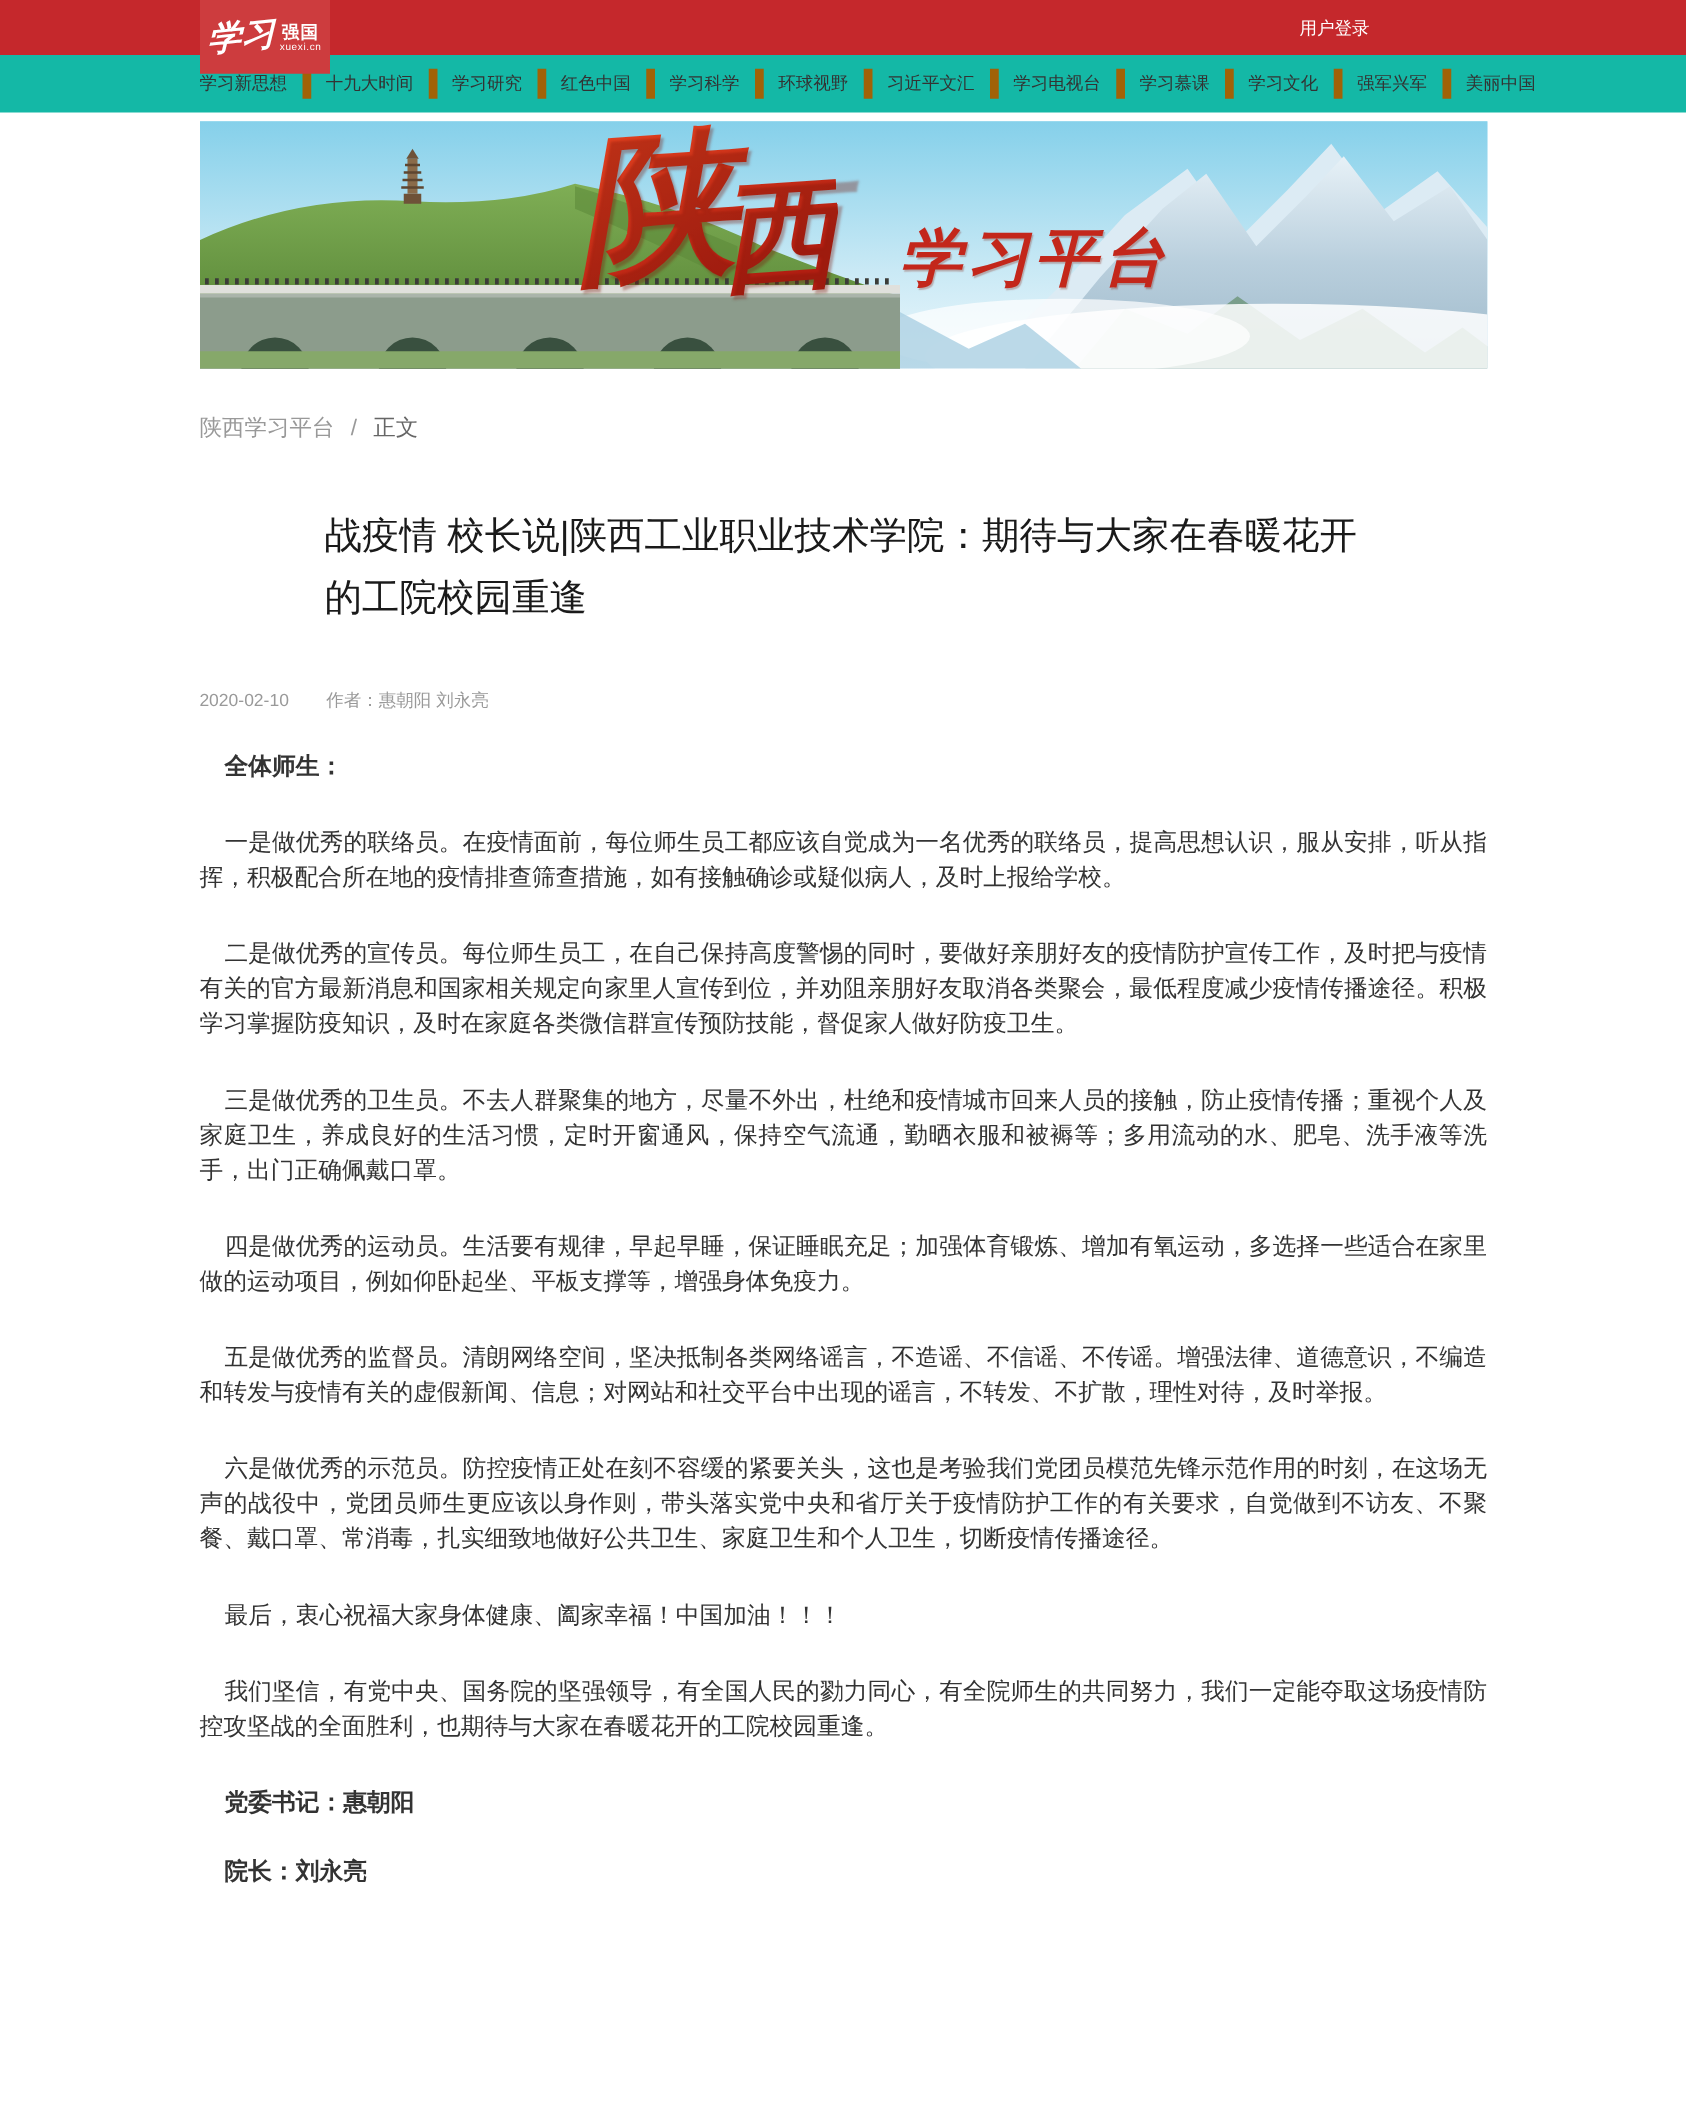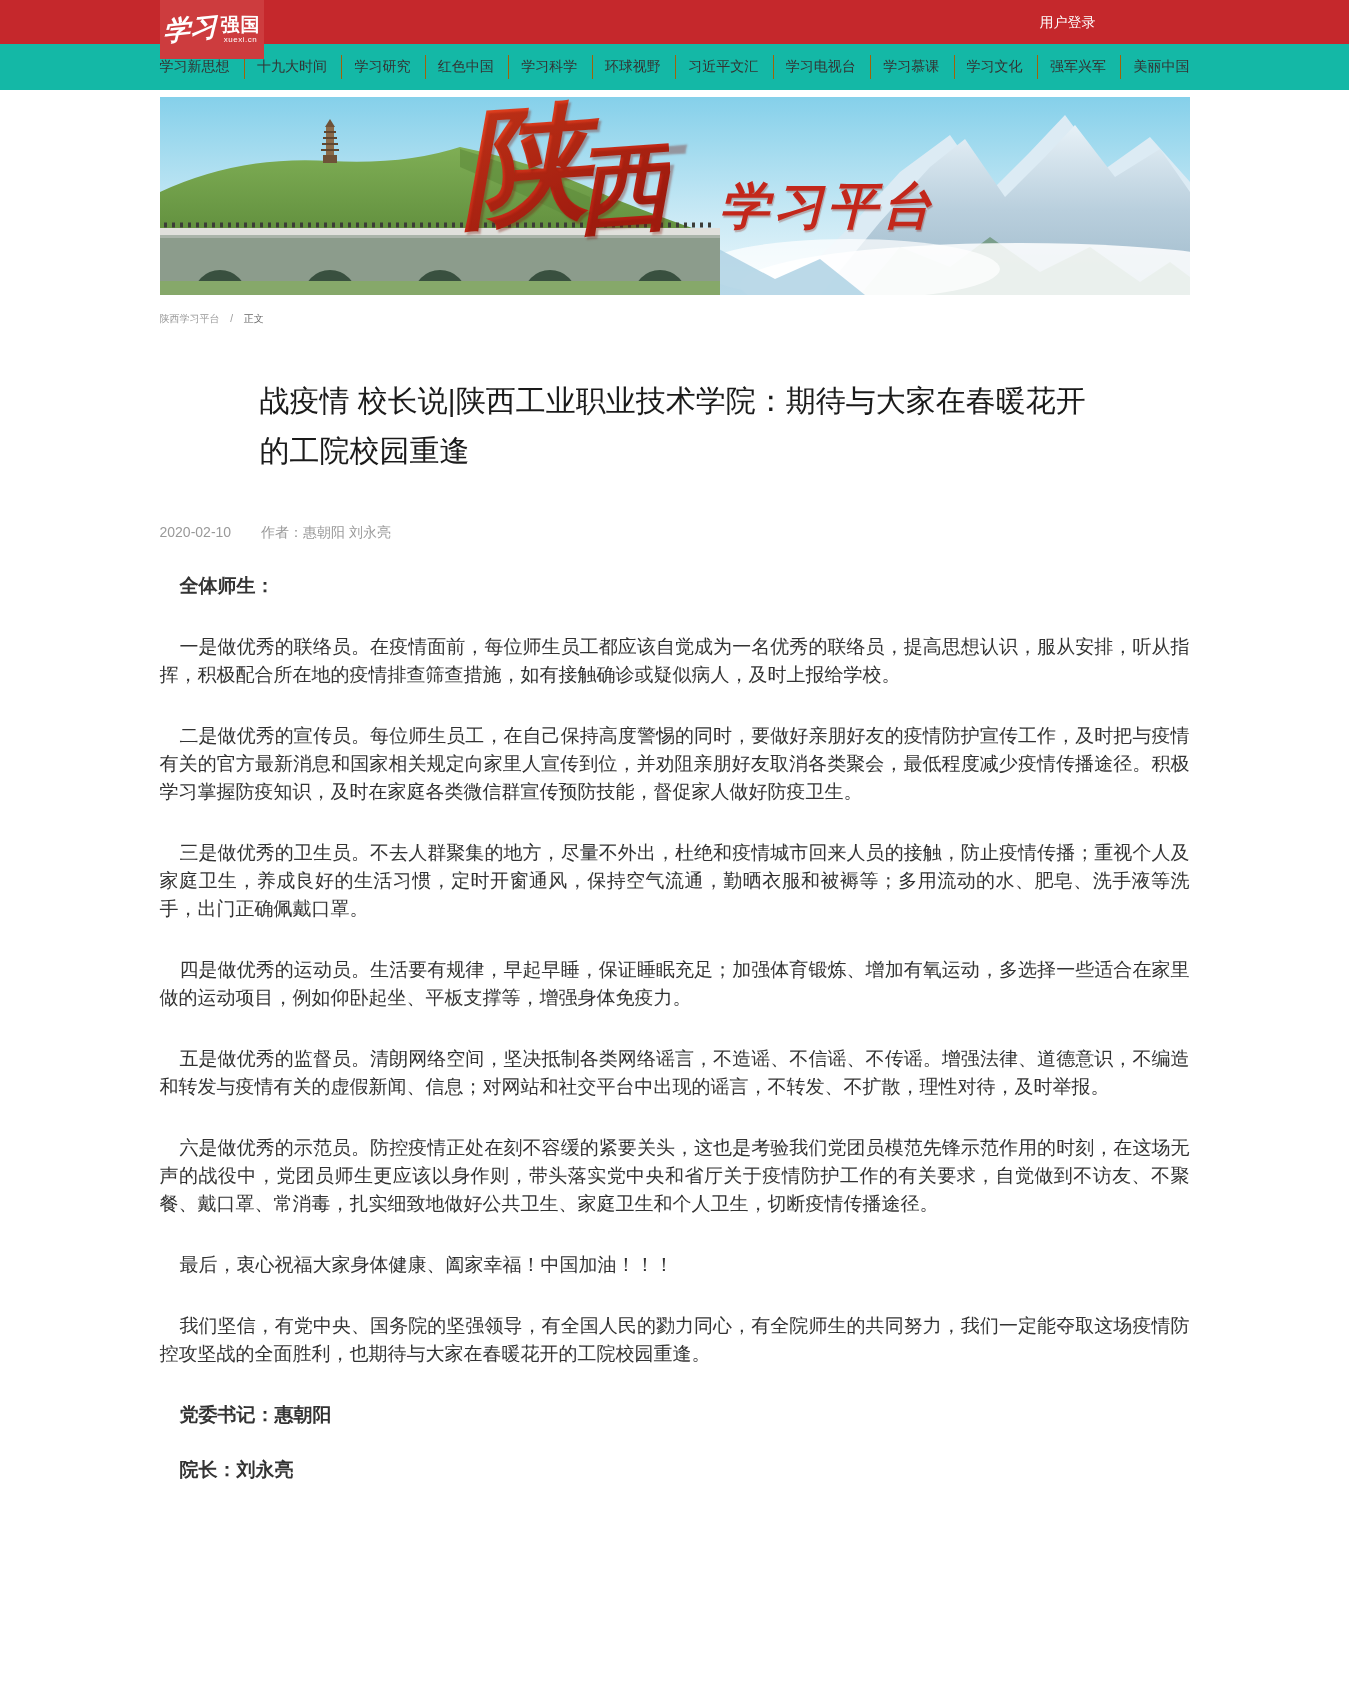--- a/index.html
+++ b/index.html
@@ -18,39 +18,39 @@
     position:absolute; left:0; top:0; width:104px; height:59px;
     background:#cd3c3e; z-index:5; cursor:pointer;
     display:flex; align-items:center; justify-content:center; gap:4px;
   }
   .logo-xuexi {
     color:#fff; font-size:27px; font-weight:bold; font-style:italic;
     transform:rotate(-6deg) skewX(-6deg); line-height:1;
     font-family:"Liberation Serif","DejaVu Serif",serif;
   }
   .logo-right { display:flex; flex-direction:column; align-items:center; line-height:1; }
-  .logo-qiangguo { color:#fff; font-size:19px; font-weight:bold; letter-spacing:1px; }
+  .logo-qiangguo { color:#fff; font-size:14px; font-weight:bold; letter-spacing:1px; }
   .logo-domain { color:#fff; font-size:8px; margin-top:2px; letter-spacing:0.5px; }
   .login-link {
     position:absolute; right:94px; top:0; height:44px; line-height:44px;
     color:#ffffff; font-size:14px; cursor:pointer;
   }
 
   
   .navbar { background:#14b8a6; }
   .nav-list {
     width:1030px; margin:0 auto; display:flex; justify-content:space-between;
     align-items:center; height:46px; list-style:none;
   }
   .nav-item {
     font-size:14px; color:#333; padding:3px 12px; cursor:pointer; white-space:nowrap;
   }
   .nav-item:first-child { padding-left:0; }
   .nav-item:last-child { padding-right:0; }
-  .nav-item + .nav-item { border-left:1px solid #a16207; }
+  .nav-item + .nav-item { border-left:7px solid #a16207; }
 
   
   .banner {
     width:1030px; height:198px; margin:7px auto 0; position:relative; overflow:hidden;
     background:linear-gradient(180deg,#8ed4ec 0%,#cdeaf6 60%,#eef8fc 100%);
   }
   .banner svg { position:absolute; inset:0; width:100%; height:100%; display:block; }
   .banner-calli {
     position:absolute; left:300px; top:-4px; z-index:3;
     font-family:"Liberation Serif","DejaVu Serif",serif;
@@ -64,21 +64,21 @@
   .calli-2 { font-size:96px; line-height:1; margin-top:52px; margin-left:-14px; }
   .banner-platform {
     position:absolute; left:560px; top:76px; z-index:3;
     font-family:"Liberation Serif","DejaVu Serif",serif;
     font-weight:bold; font-size:50px; letter-spacing:4px; color:#c3271b;
     text-shadow:1px 2px 1px rgba(130,25,10,0.3);
     font-style:italic;
   }
 
   
-  .breadcrumb { margin-top:17px; font-size:10px; color:#999; }
+  .breadcrumb { margin-top:35px; font-size:18px; color:#999; }
   .breadcrumb .crumb-link { color:#999; cursor:pointer; }
   .breadcrumb .crumb-sep { margin:0 8px; color:#999; }
   .breadcrumb .crumb-current { color:#666; }
 
   
   .article-title {
     margin:50px auto 0; max-width:830px; text-align:left;
     font-size:30px; line-height:50px; font-weight:400; color:#1a1a1a;
   }
   .article-meta { margin-top:48px; font-size:14px; color:#999; }

